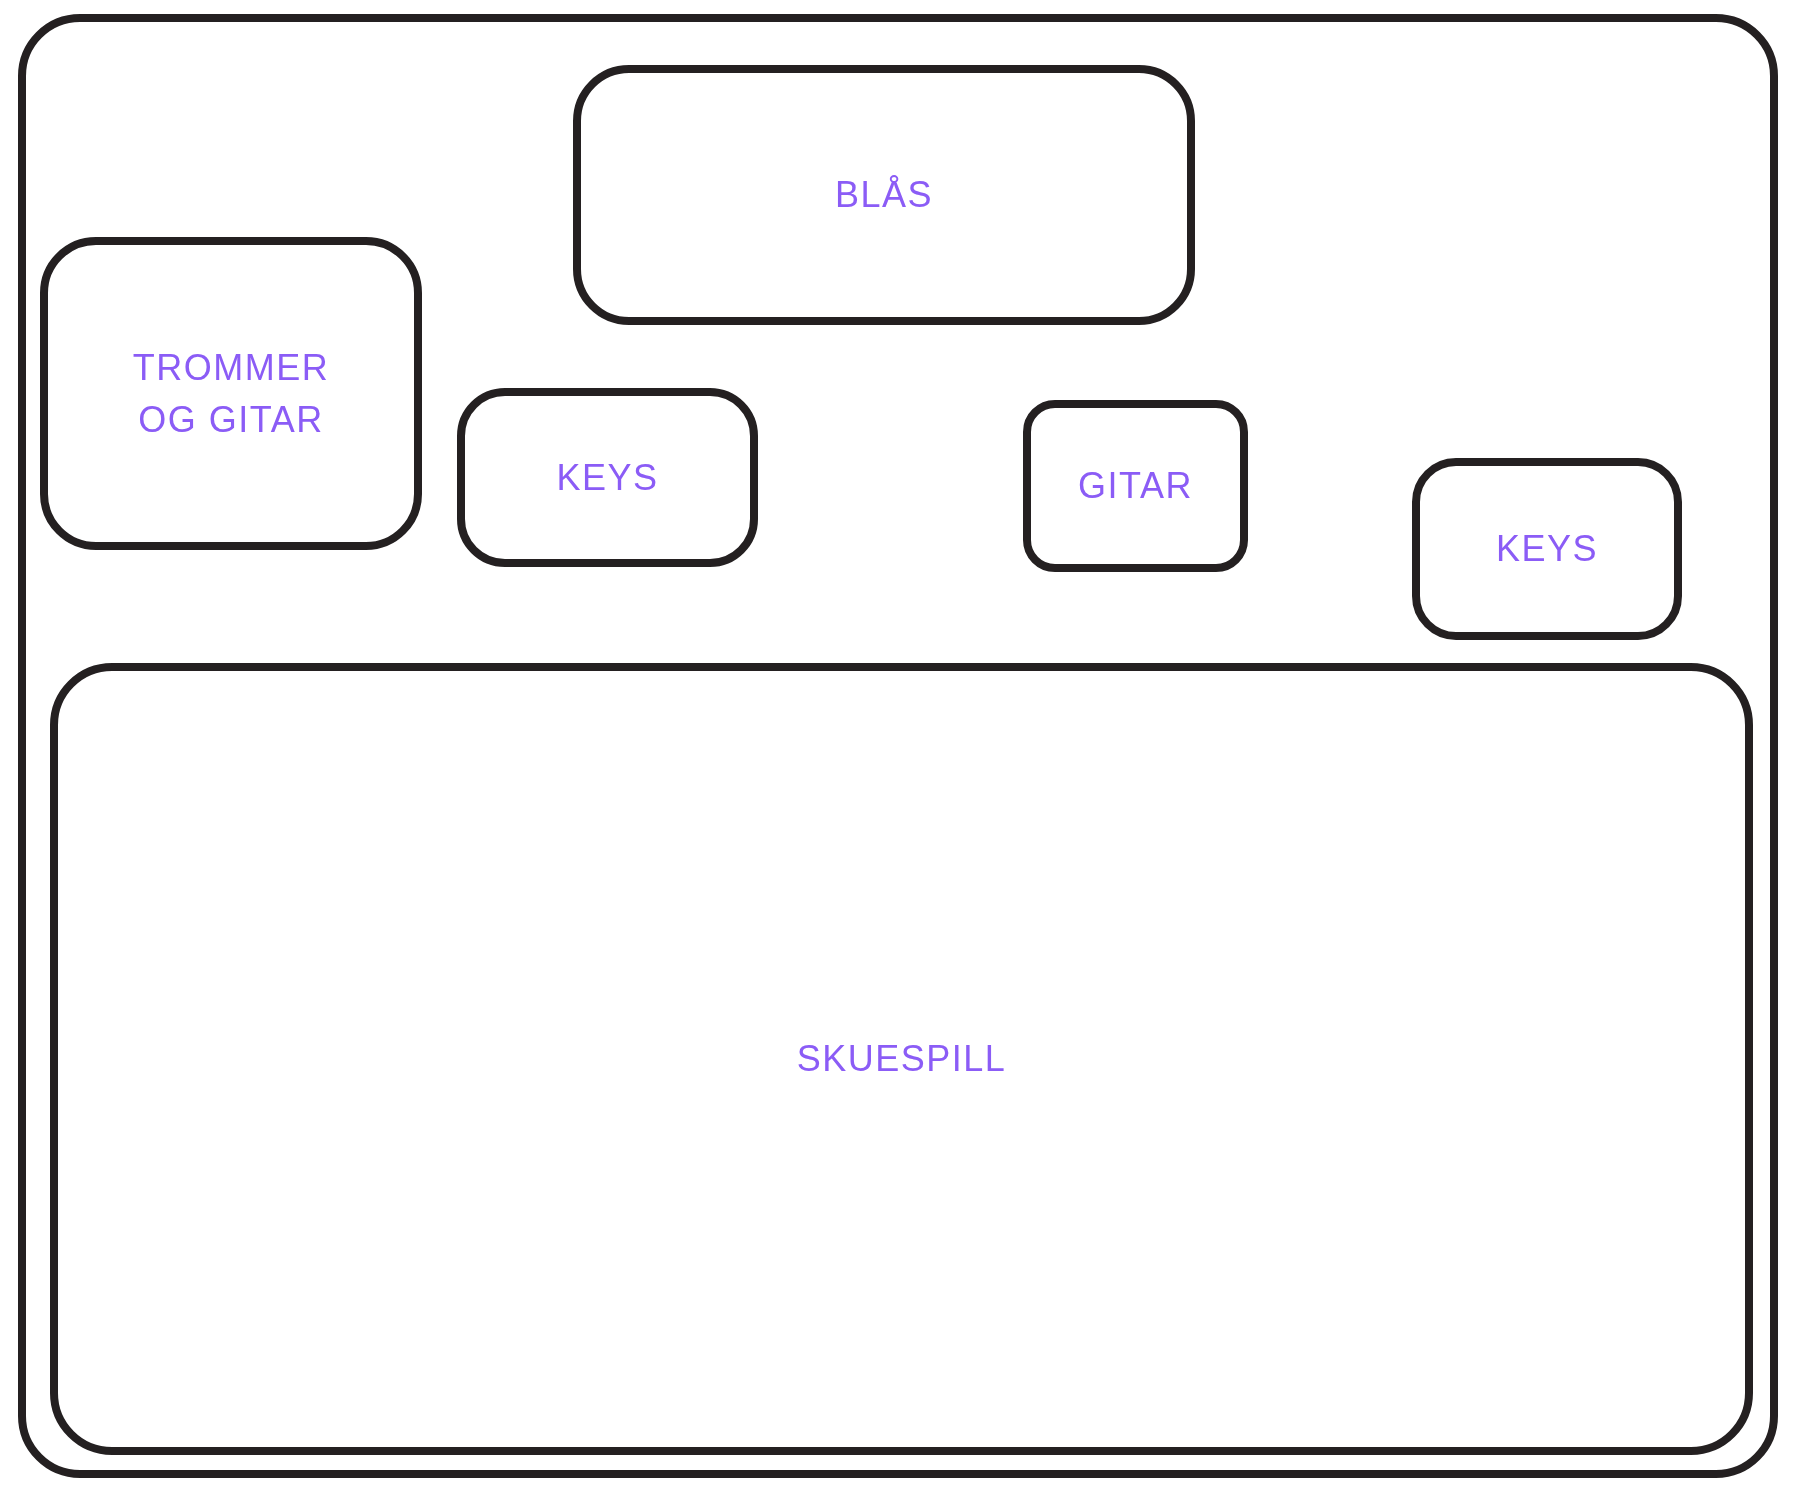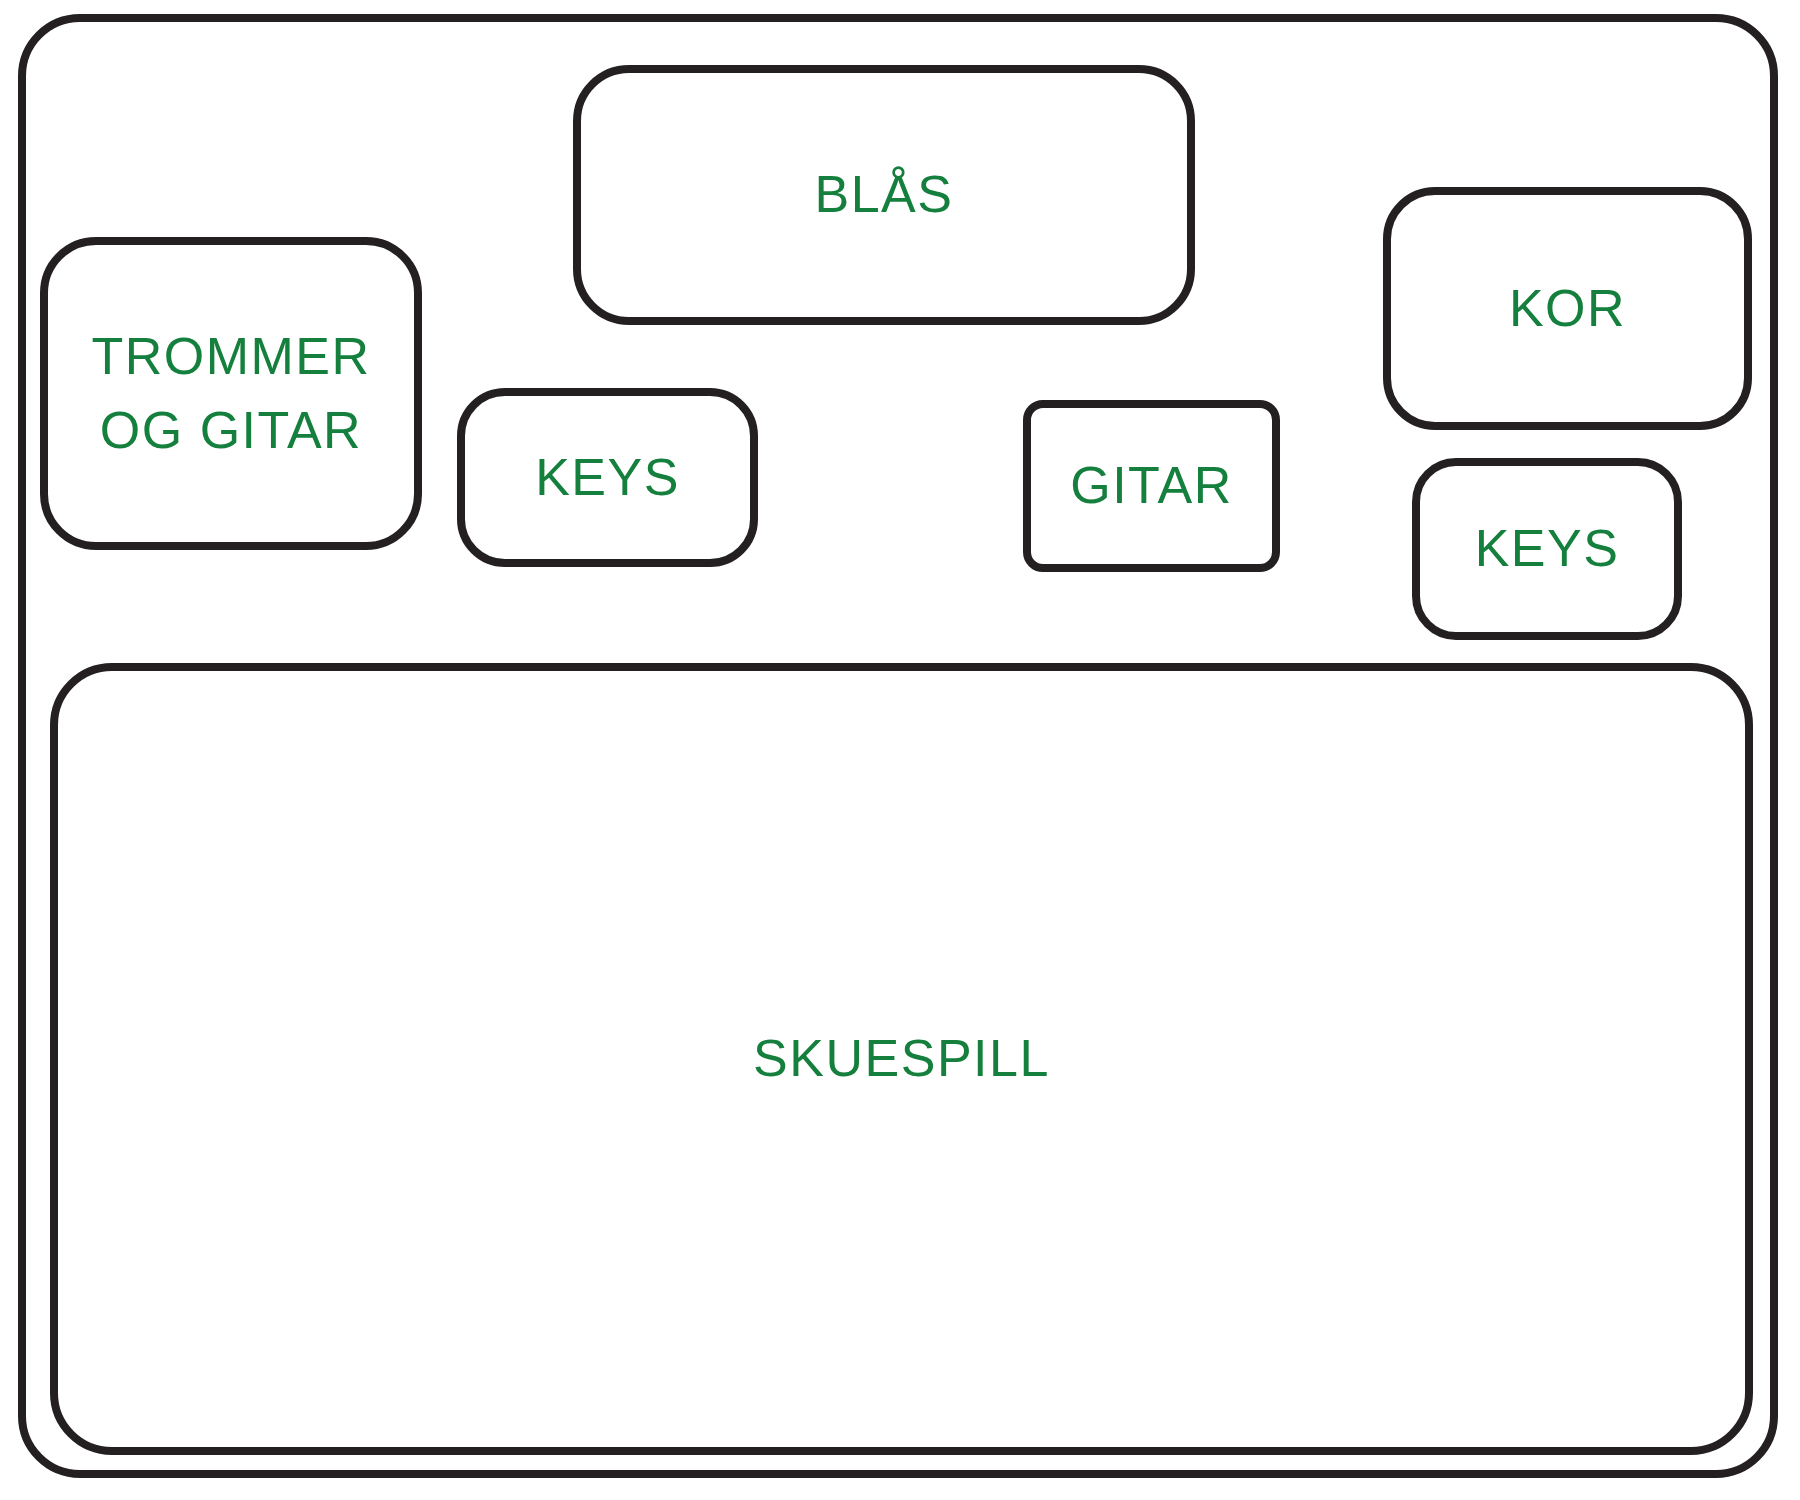--- a/index.html
+++ b/index.html
@@ -20,37 +20,37 @@
     position: absolute;
     box-sizing: border-box;
     border: 8px solid #242021;
     background: #ffffff;
     display: flex;
     align-items: center;
     justify-content: center;
     text-align: center;
   }
   .label {
-    font-size: 52px;
+    font-size: 36px;
     letter-spacing: 1.5px;
     line-height: 1.42;
     white-space: pre-line;
-    color: #15803d;
+    color: #8b5cf6;
   }
   
   .outer-frame {
     left: 18px; top: 14px;
     width: 1760px; height: 1464px;
     border-radius: 62px;
   }
   
   .zone-blas       { left: 573px;  top: 65px;  width: 622px;  height: 260px; border-radius: 56px; }
   .zone-trommer    { left: 40px;   top: 237px; width: 382px;  height: 313px; border-radius: 56px; }
   .zone-keys-left  { left: 457px;  top: 388px; width: 301px;  height: 179px; border-radius: 48px; }
-  .zone-gitar      { left: 1023px; top: 400px; width: 257px;  height: 172px; border-radius: 20px; }
+  .zone-gitar      { left: 1023px; top: 400px; width: 225px;  height: 172px; border-radius: 32px; }
   .zone-kor        { left: 1383px; top: 187px; width: 369px;  height: 243px; border-radius: 52px; }
   .zone-keys-right { left: 1412px; top: 458px; width: 270px;  height: 182px; border-radius: 44px; }
   .zone-skuespill  { left: 50px;   top: 663px; width: 1703px; height: 792px; border-radius: 62px; }
 </style>
 </head>
 <body>
 
 <div class="canvas">
 
   <div class="box outer-frame"></div>
@@ -65,23 +65,20 @@
   </div>
 
   <div class="box zone-keys-left">
     <span class="label">KEYS</span>
   </div>
 
   <div class="box zone-gitar">
     <span class="label">GITAR</span>
   </div>
 
-  <div class="box zone-kor">
-    <span class="label">KOR</span>
-  </div>
 
   <div class="box zone-keys-right">
     <span class="label">KEYS</span>
   </div>
 
   <div class="box zone-skuespill">
     <span class="label">SKUESPILL</span>
   </div>
 
 </div>

